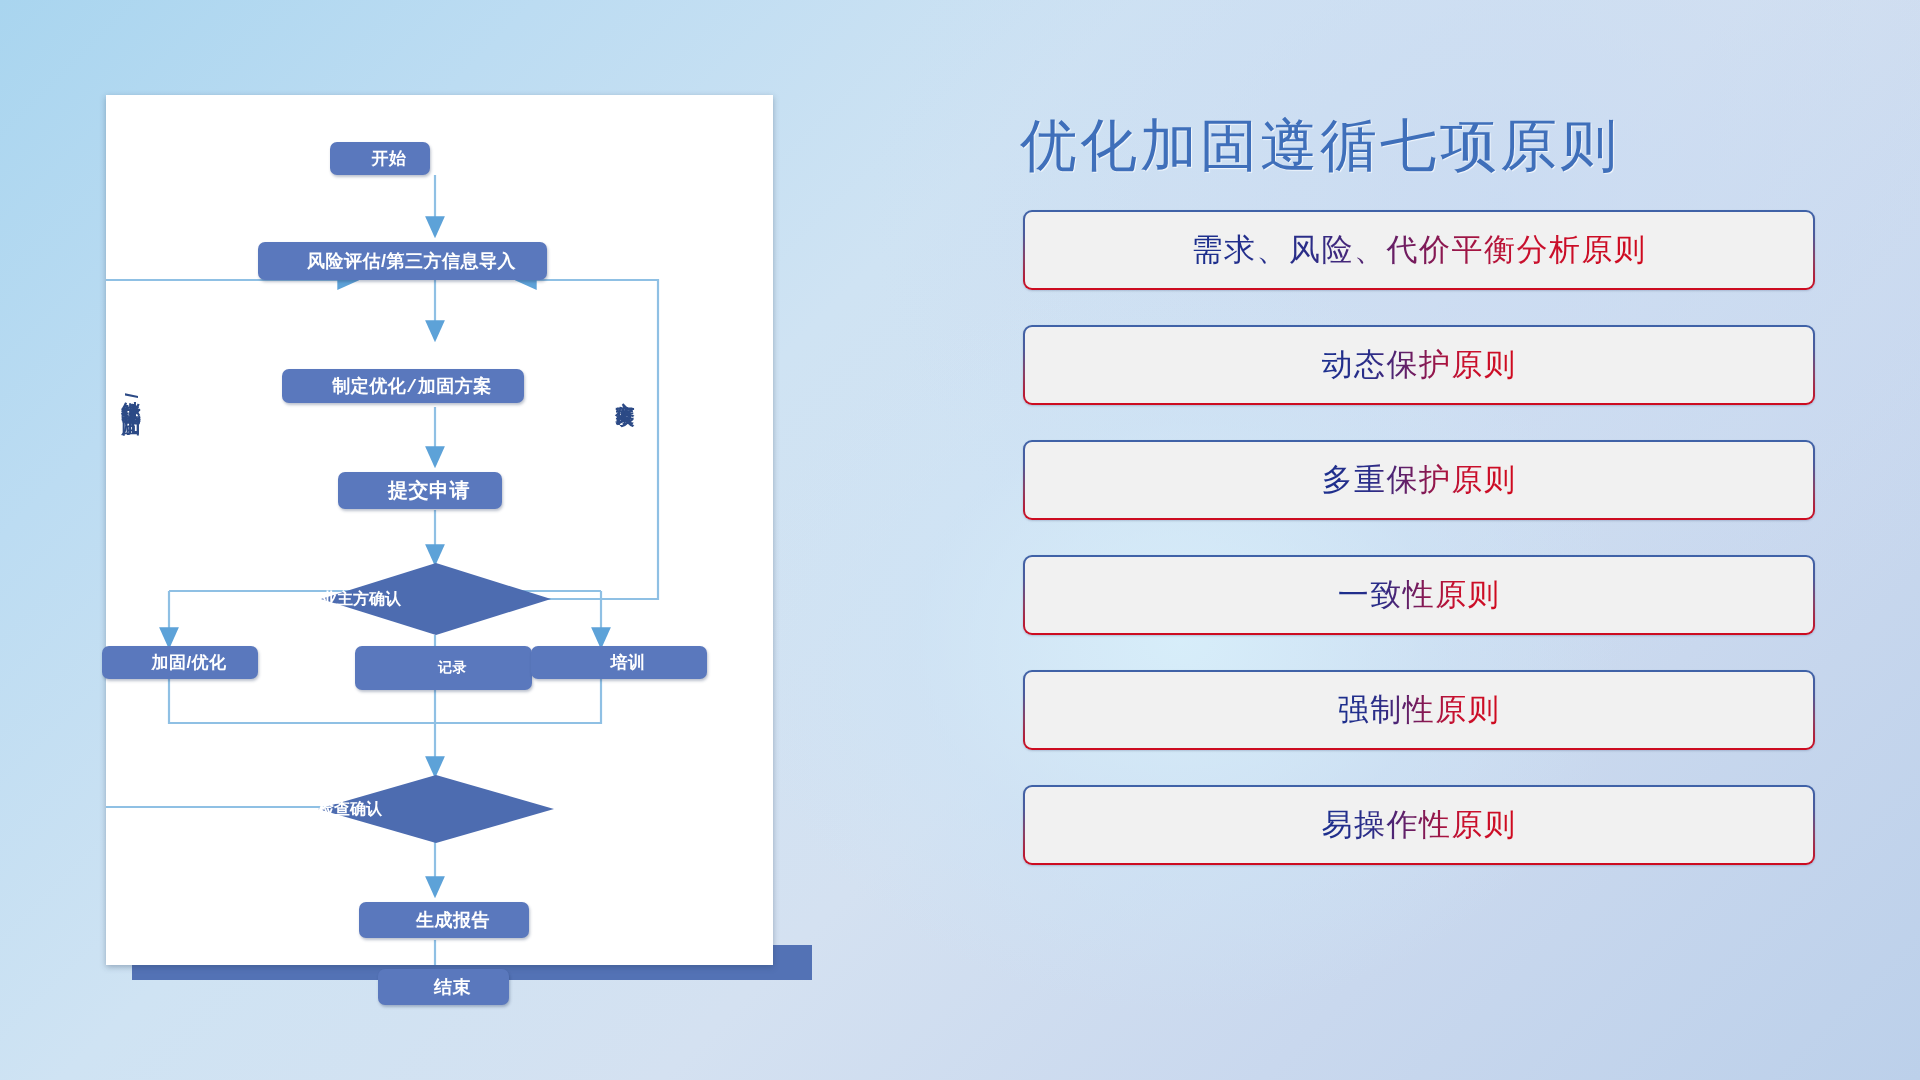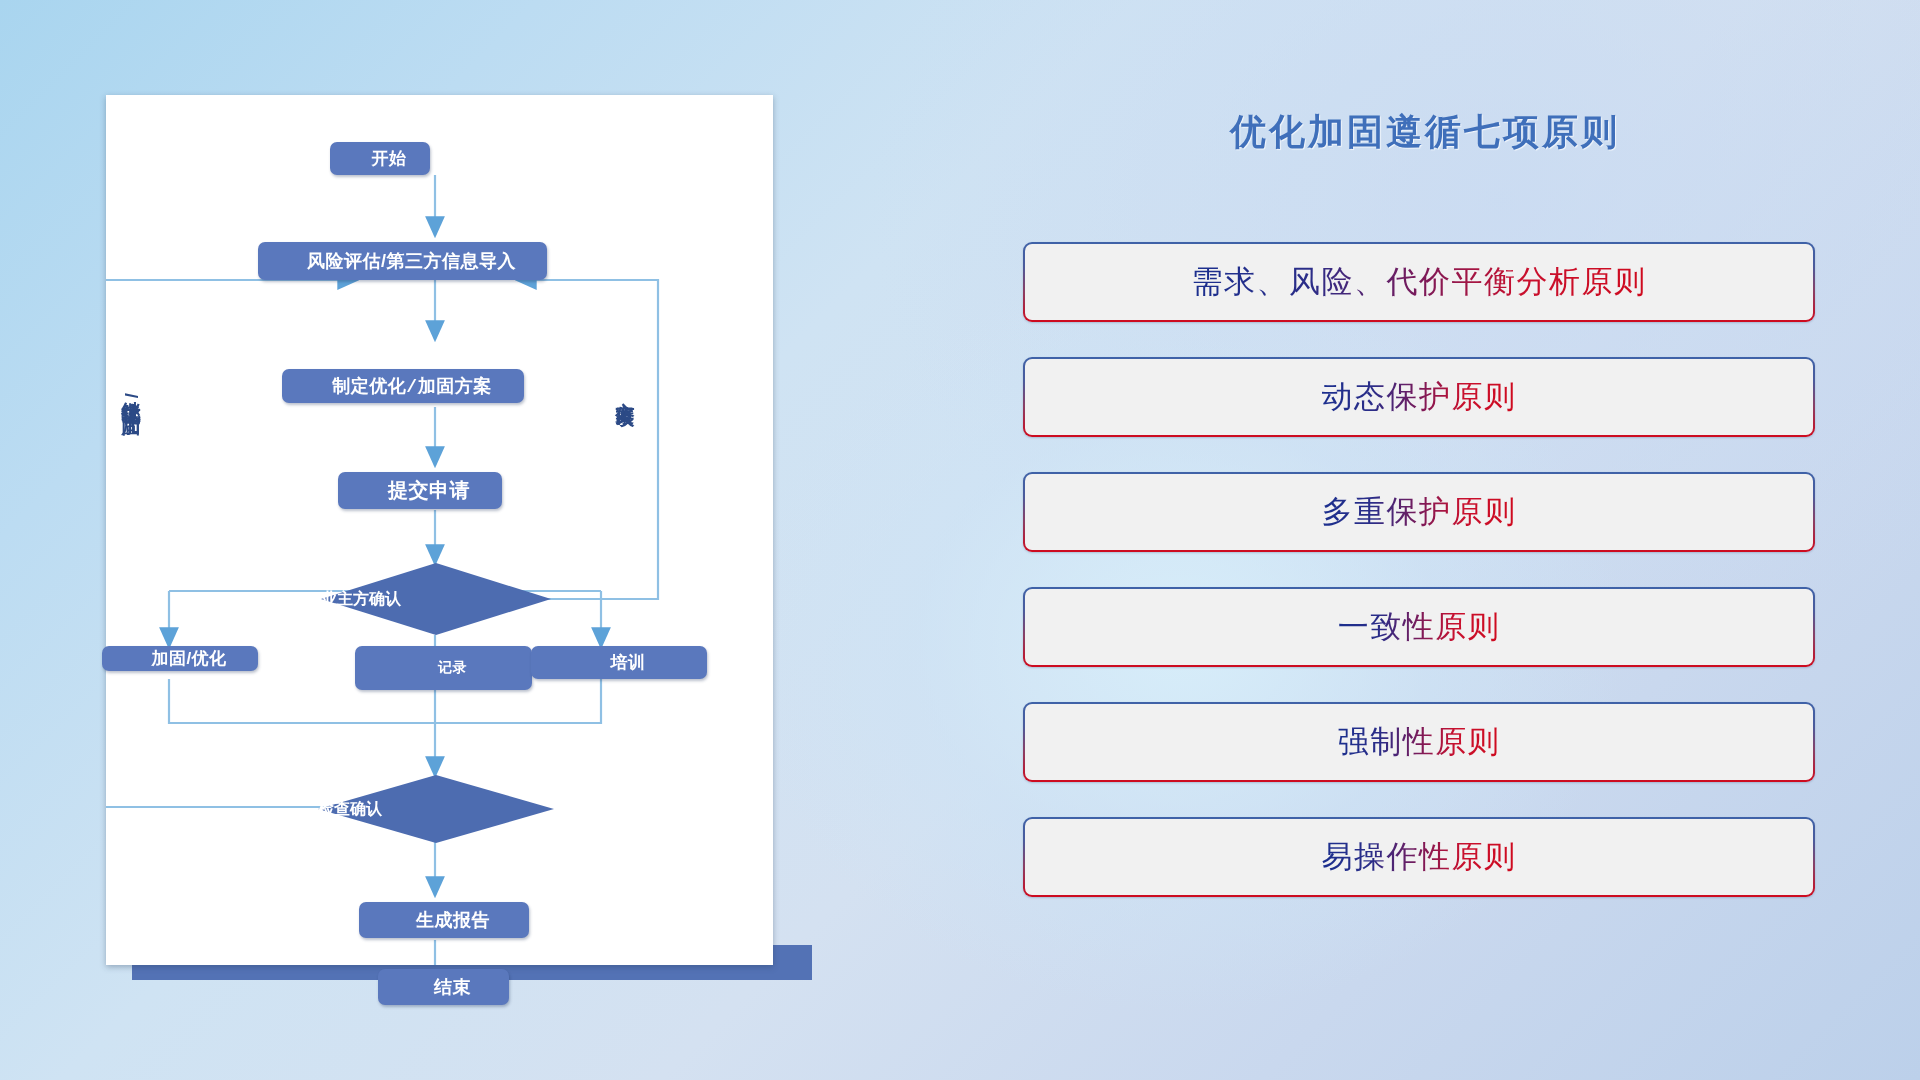--- a/index.html
+++ b/index.html
@@ -107,23 +107,22 @@
     left: 1020px;
     top: 90px;
     width: 810px;
     height: 930px;
   }
   .panel-title {
     position: absolute;
     left: 0;
     top: 18px;
     width: 810px;
-    text-align: center;
-    font-size: 36px;
-    font-weight: bold;
+    font-size: 57px;
+    font-weight: normal;
     color: #3f6fba;
     letter-spacing: 3px;
     text-shadow: 1px 1px 1px rgba(255,255,255,0.75);
   }
   .principle-list {
     position: absolute;
     left: 3px;
     top: 120px;
     width: 792px;
   }
@@ -133,21 +132,20 @@
     margin-bottom: 35px;
     border-radius: 9px;
     background:
       linear-gradient(#f1f1f1, #f1f1f1) padding-box,
       linear-gradient(to bottom, #3f62a8 0%, #4a5b9c 30%, #8b3e63 62%, #cf0a1e 100%) border-box;
     border: 2.5px solid transparent;
     display: flex;
     align-items: center;
     justify-content: center;
     box-shadow: 0 1px 2px rgba(60,80,120,0.25);
-    margin-top: 32px;
   }
   .principle-label {
     font-size: 31px;
     font-weight: normal;
     letter-spacing: 1.5px;
     background: linear-gradient(to right, #1b2f8e 0%, #2b2d88 26%, #7a1a5a 50%, #c8102e 72%, #cf0a1e 100%);
     -webkit-background-clip: text;
     background-clip: text;
     color: transparent;
     -webkit-text-fill-color: transparent;
@@ -215,21 +213,21 @@
 
     <div class="node" style="left:232px; top:377px; width:146px; height:37px; font-size:20px;">
       <span>提交申请</span>
     </div>
 
     <div class="diamond" style="left:215px; top:468px; width:230px; height:72px; font-size:16px;">
       <span class="dshape"></span>
       <span class="dlabel">业主方确认</span>
     </div>
 
-    <div class="node" style="left:-4px; top:551px; width:138px; height:25px; font-size:17px;">
+    <div class="node" style="left:-4px; top:551px; width:138px; height:33px; font-size:17px;">
       <span>加固/优化</span>
     </div>
 
     <div class="node" style="left:249px; top:551px; width:159px; height:44px; font-size:14px;">
       <span>记录</span>
     </div>
 
     <div class="node" style="left:425px; top:551px; width:158px; height:33px; font-size:17px;">
       <span>培训</span>
     </div>

